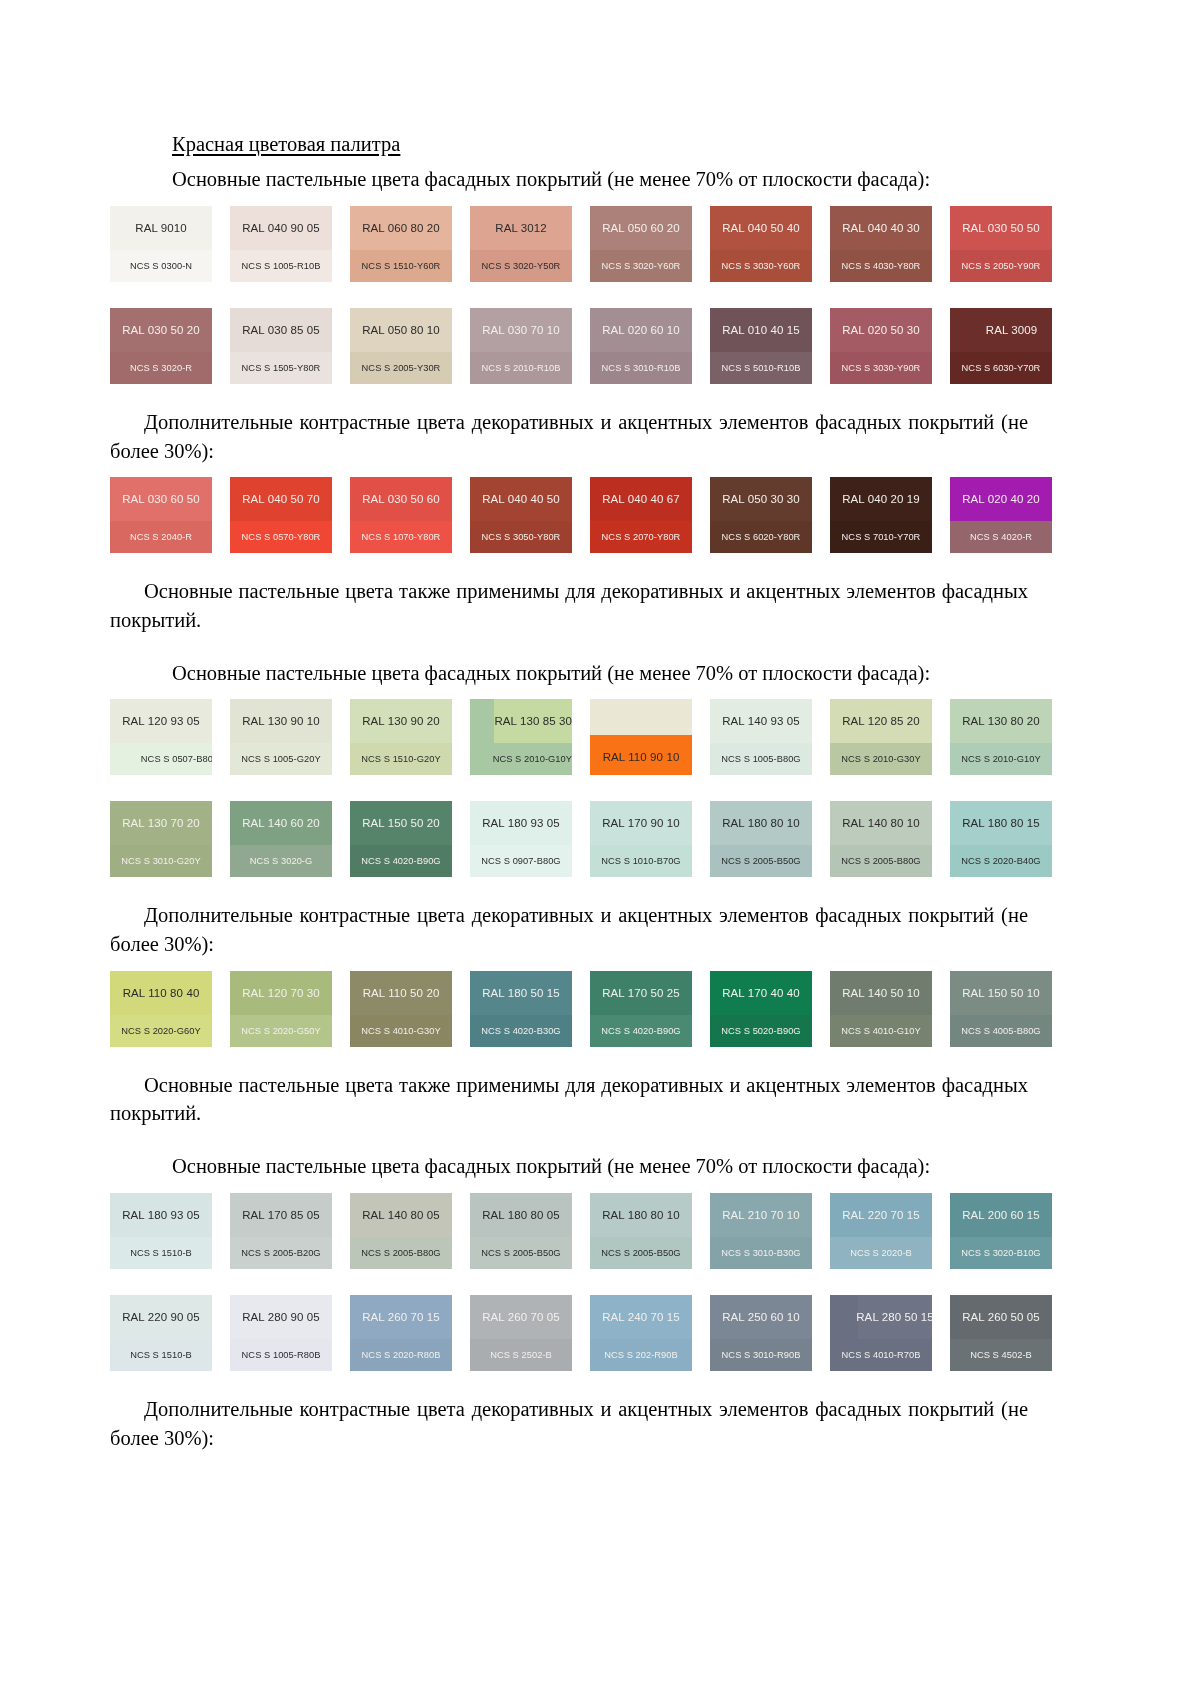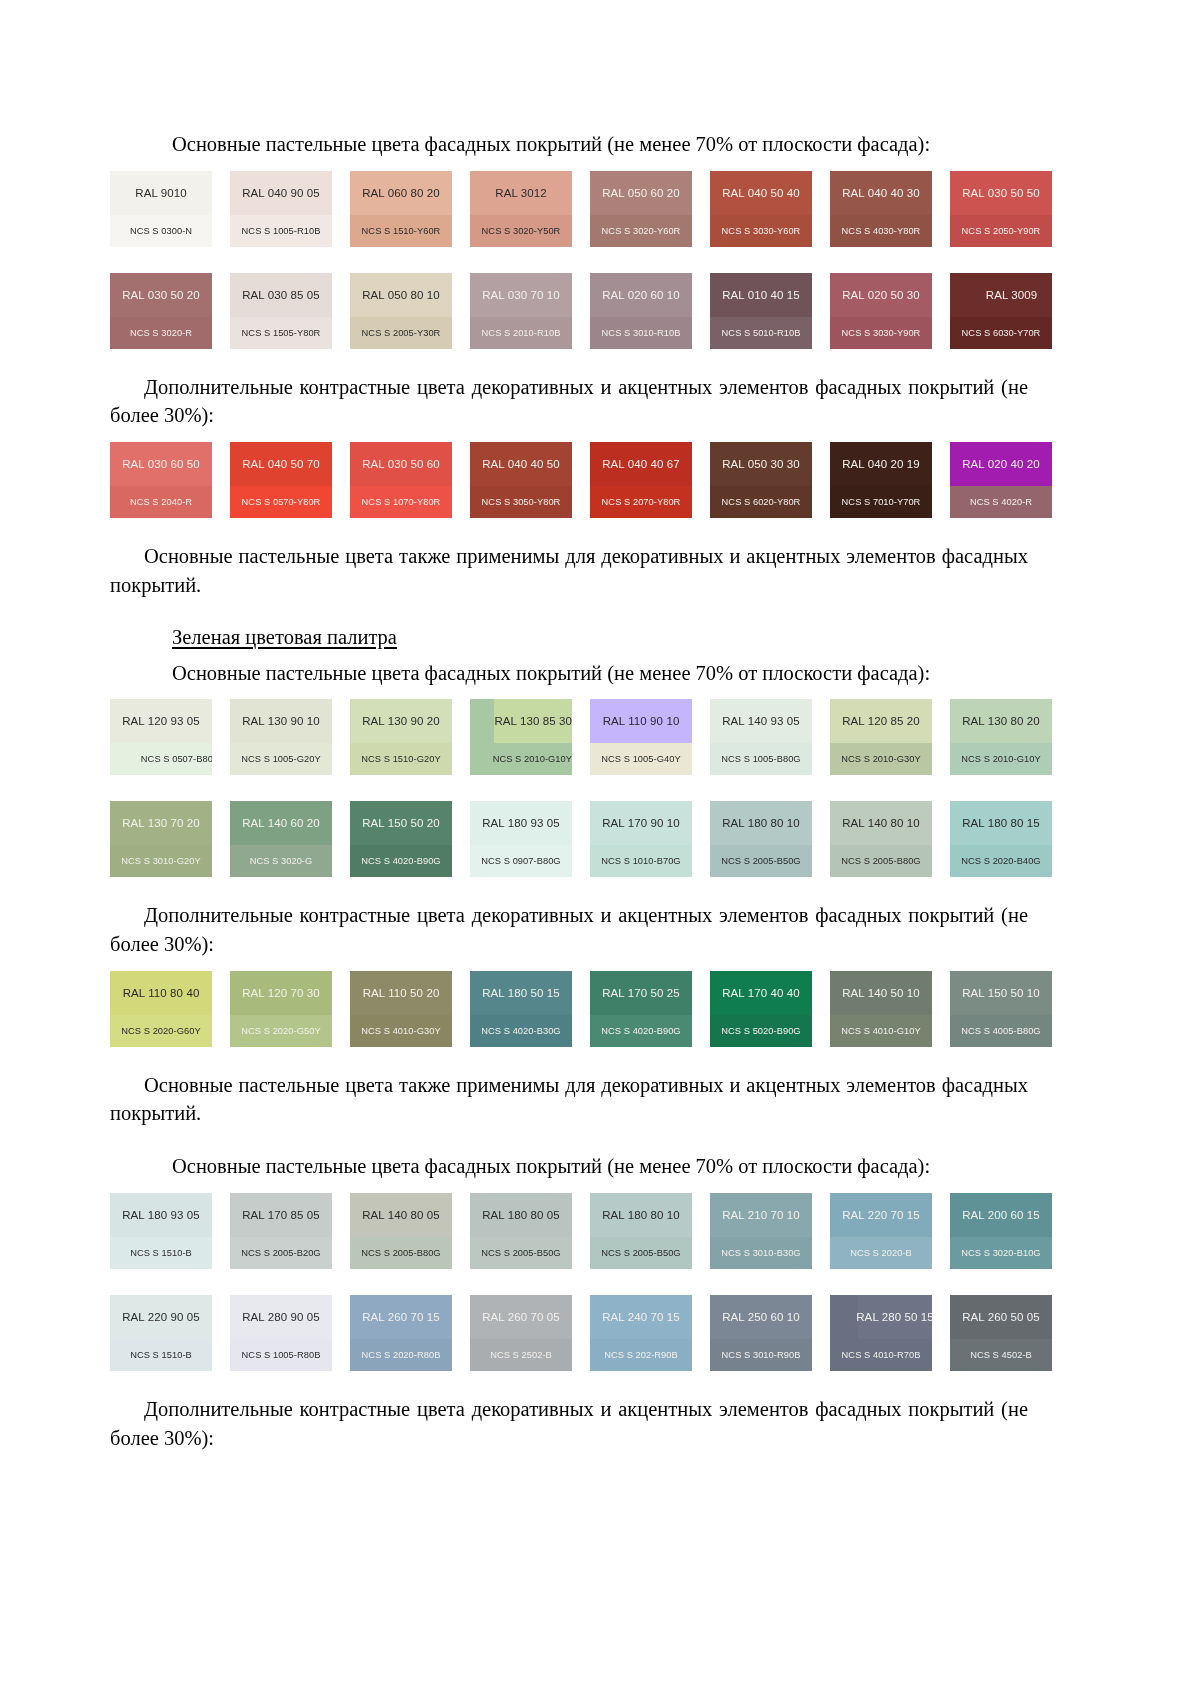--- a/index.html
+++ b/index.html
@@ -95,20 +95,21 @@
   }
 
   .row-spacer { height: 14px; }
   .group-spacer { height: 24px; }
 </style>
 </head>
 <body>
 
 <div class="page">
   <div id="content">
+      <div class="section-heading">Красная цветовая палитра</div>
       <div class="para narrow">Основные пастельные цвета фасадных покрытий (не менее 70% от плоскости фасада):</div>
       <div class="swatch-row">
         <div class="swatch" style="background: rgb(246, 245, 241);">
           <div class="top" style="background: rgb(242, 241, 236); color: rgb(43, 43, 43);">RAL 9010</div>
           <div class="bottom" style="background: rgb(246, 245, 241); color: rgb(43, 43, 43);">NCS S 0300-N</div>
         </div>
         <div class="swatch" style="background: rgb(242, 232, 227);">
           <div class="top" style="background: rgb(237, 224, 218); color: rgb(43, 43, 43);">RAL 040 90 05</div>
           <div class="bottom" style="background: rgb(242, 232, 227); color: rgb(43, 43, 43);">NCS S 1005-R10B</div>
         </div>
@@ -204,41 +205,40 @@
           <div class="bottom" style="background: rgb(58, 31, 23); color: rgb(243, 240, 236);">NCS S 7010-Y70R</div>
         </div>
         <div class="swatch" style="background: rgb(148, 101, 106);">
           <div class="top" style="background: #a21caf; color: rgb(243, 240, 236);">RAL 020 40 20</div>
           <div class="bottom" style="background: rgb(148, 101, 106); color: rgb(243, 240, 236);">NCS S 4020-R</div>
         </div>
       </div>
       <div class="group-spacer"></div>
       <div class="para wide indent">Основные пастельные цвета также применимы для декоративных и акцентных элементов фасадных покрытий.</div>
       <div class="group-spacer"></div>
-      <div class="section-heading">Зеленая цветовая палитра</div>
       <div class="para narrow">Основные пастельные цвета фасадных покрытий (не менее 70% от плоскости фасада):</div>
       <div class="swatch-row">
         <div class="swatch" style="background: rgb(228, 240, 224);">
           <div class="top" style="background: rgb(231, 234, 221); color: rgb(43, 43, 43);">RAL 120 93 05</div>
           <div class="bottom" style="background: rgb(228, 240, 224); color: rgb(43, 43, 43); margin-left: 39px;">NCS S 0507-B80G</div>
         </div>
         <div class="swatch" style="background: rgb(227, 231, 214);">
           <div class="top" style="background: rgb(225, 228, 211); color: rgb(43, 43, 43);">RAL 130 90 10</div>
           <div class="bottom" style="background: rgb(227, 231, 214); color: rgb(43, 43, 43);">NCS S 1005-G20Y</div>
         </div>
         <div class="swatch" style="background: rgb(206, 218, 174);">
           <div class="top" style="background: rgb(210, 223, 184); color: rgb(43, 43, 43);">RAL 130 90 20</div>
           <div class="bottom" style="background: rgb(206, 218, 174); color: rgb(43, 43, 43);">NCS S 1510-G20Y</div>
         </div>
         <div class="swatch" style="background: rgb(168, 200, 164); align-items: flex-end;">
           <div class="top" style="background: rgb(197, 217, 162); color: rgb(43, 43, 43);">RAL 130 85 30</div>
           <div class="bottom" style="background: rgb(168, 200, 164); color: rgb(43, 43, 43);">NCS S 2010-G10Y</div>
         </div>
         <div class="swatch" style="background: rgb(234, 232, 212);">
-          <div class="top" style="background: #c4b5fd; color: rgb(43, 43, 43);">RAL 110 90 10</div>
+          <div class="top" style="background: #f97316; color: rgb(43, 43, 43); margin-top: 36px;">RAL 110 90 10</div>
           <div class="bottom" style="background: rgb(234, 232, 212); color: rgb(43, 43, 43);">NCS S 1005-G40Y</div>
         </div>
         <div class="swatch" style="background: rgb(219, 233, 225);">
           <div class="top" style="background: rgb(226, 236, 226); color: rgb(43, 43, 43);">RAL 140 93 05</div>
           <div class="bottom" style="background: rgb(219, 233, 225); color: rgb(43, 43, 43);">NCS S 1005-B80G</div>
         </div>
         <div class="swatch" style="background: rgb(185, 200, 162);">
           <div class="top" style="background: rgb(211, 220, 181); color: rgb(43, 43, 43);">RAL 120 85 20</div>
           <div class="bottom" style="background: rgb(185, 200, 162); color: rgb(43, 43, 43);">NCS S 2010-G30Y</div>
         </div>

